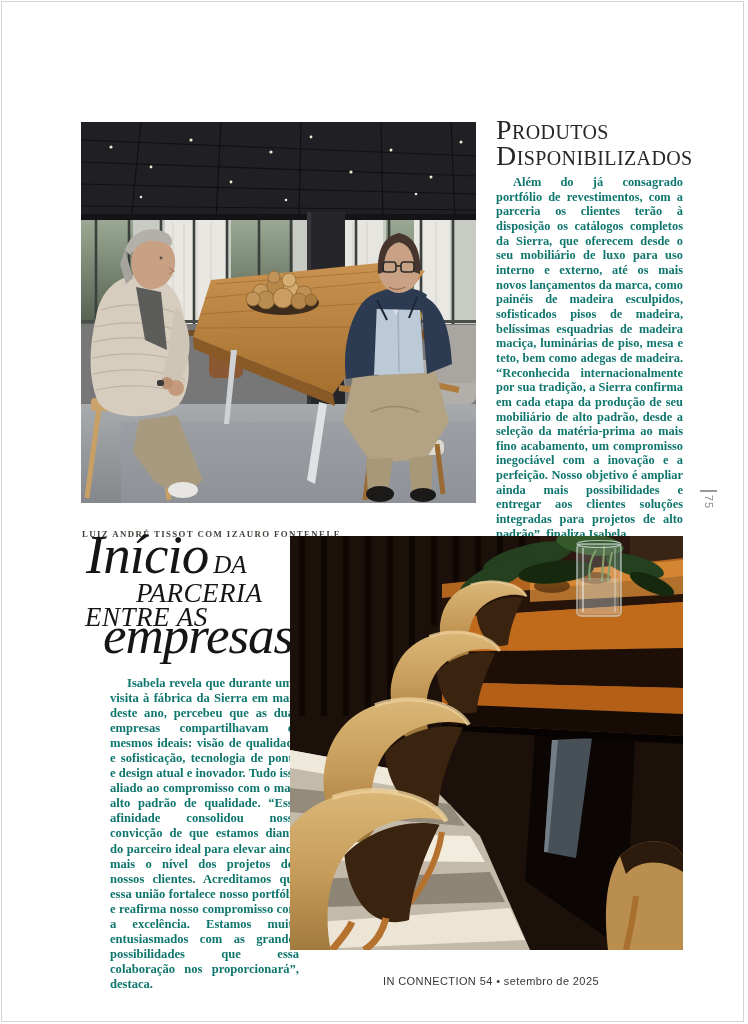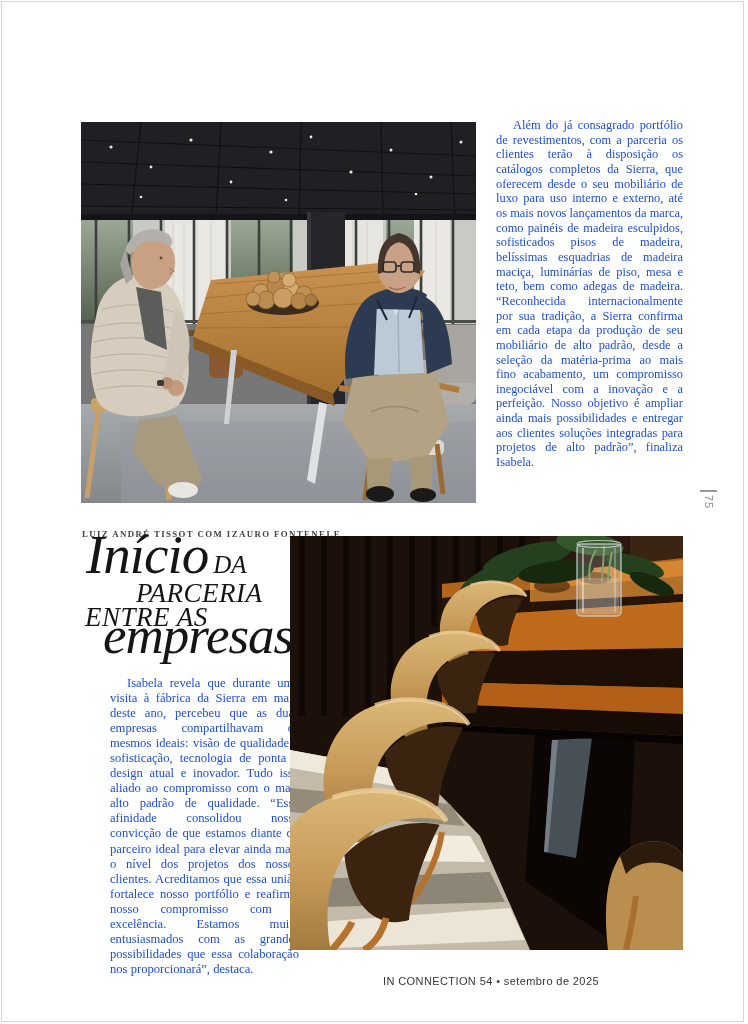--- a/index.html
+++ b/index.html
@@ -15,21 +15,21 @@
 
   
   .caption{position:absolute;left:82px;top:529px;width:394px;
            font-size:8.8px;font-weight:600;letter-spacing:1.4px;color:#45403a;}
 
   
   .col-right{position:absolute;left:496px;top:118px;width:187px;}
   .col-right h2{margin:0 0 5px 0;font-weight:400;color:#262626;line-height:23px;letter-spacing:0.4px;}
   .sc-initial{font-size:28px;}
   .sc-rest{font-size:20px;}
-  .body-text{margin:0;font-size:12.4px;line-height:14.65px;text-align:justify;color:#1d4ed8;}
+  .body-text{margin:0;font-size:12.4px;line-height:14.65px;text-align:justify;color:#0f766e;font-weight:bold;}
   .body-text .indent{display:inline-block;width:17px;}
 
   
   .headline{position:absolute;left:81px;top:531px;width:212px;height:142px;font-style:italic;color:#151515;}
   .hl-row{position:absolute;white-space:nowrap;}
   .hl-inicio{font-size:55px;letter-spacing:-1px;}
   .hl-da{font-size:25px;margin-left:5px;}
   .hl-caps{font-size:27px;letter-spacing:0.5px;}
   .hl-empresas{font-size:53px;letter-spacing:-1px;}
   .hl1{left:5px;top:-8px;}
@@ -247,20 +247,24 @@
         <rect x="320" y="140" width="13" height="10" rx="3" fill="none" stroke="#2a2a2a" stroke-width="1.6"></rect>
         <line x1="315" y1="144" x2="320" y2="144" stroke="#2a2a2a" stroke-width="1.6"></line>
         <path d="M308,165 Q315,170 324,165" stroke="#9a6f52" stroke-width="1.4" fill="none"></path>
       </g>
     </svg>
   </div>
 
   <div class="caption">LUIZ ANDRÉ TISSOT COM IZAURO FONTENELE</div>
 
   <div class="col-right">
+    <h2>
+      <span class="sc-initial">P</span><span class="sc-rest">RODUTOS</span><br>
+      <span class="sc-initial">D</span><span class="sc-rest">ISPONIBILIZADOS</span>
+    </h2>
     <p class="body-text"><span class="indent"></span><span>Além do já consagrado portfólio de revestimentos, com a parceria os clientes terão à disposição os catálogos completos da Sierra, que oferecem desde o seu mobiliário de luxo para uso interno e externo, até os mais novos lançamentos da marca, como painéis de madeira esculpidos, sofisticados pisos de madeira, belíssimas esquadrias de madeira maciça, luminárias de piso, mesa e teto, bem como adegas de madeira. “Reconhecida internacionalmente por sua tradição, a Sierra confirma em cada etapa da produção de seu mobiliário de alto padrão, desde a seleção da matéria-prima ao mais fino acabamento, um compromisso inegociável com a inovação e a perfeição. Nosso objetivo é ampliar ainda mais possibilidades e entregar aos clientes soluções integradas para projetos de alto padrão”, finaliza Isabela.</span></p>
   </div>
 
   <div class="headline">
     <div class="hl-row hl1">
       <span class="hl-inicio">Início</span><span class="hl-da">DA</span>
     </div>
     <div class="hl-row hl2 hl-caps">PARCERIA</div>
     <div class="hl-row hl3 hl-caps">ENTRE AS</div>
     <div class="hl-row hl4 hl-empresas">empresas</div>

